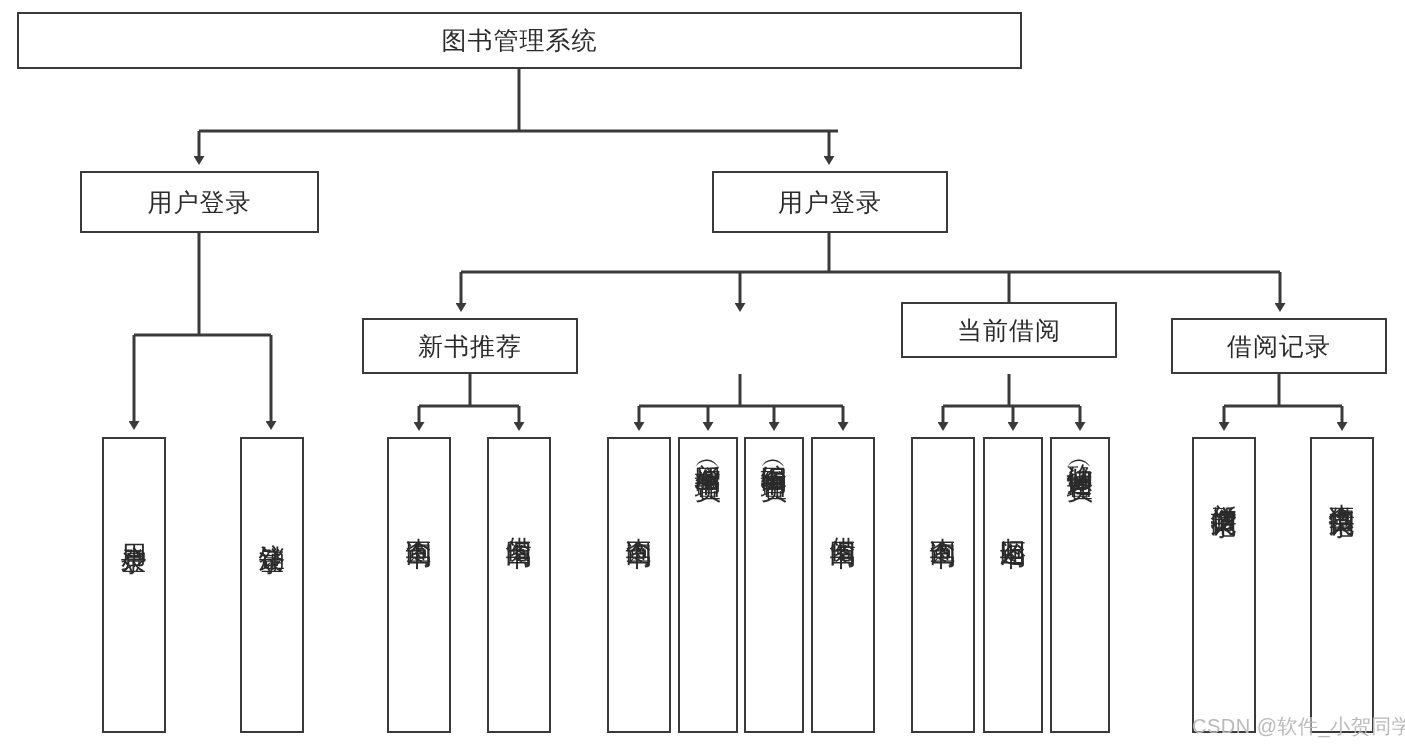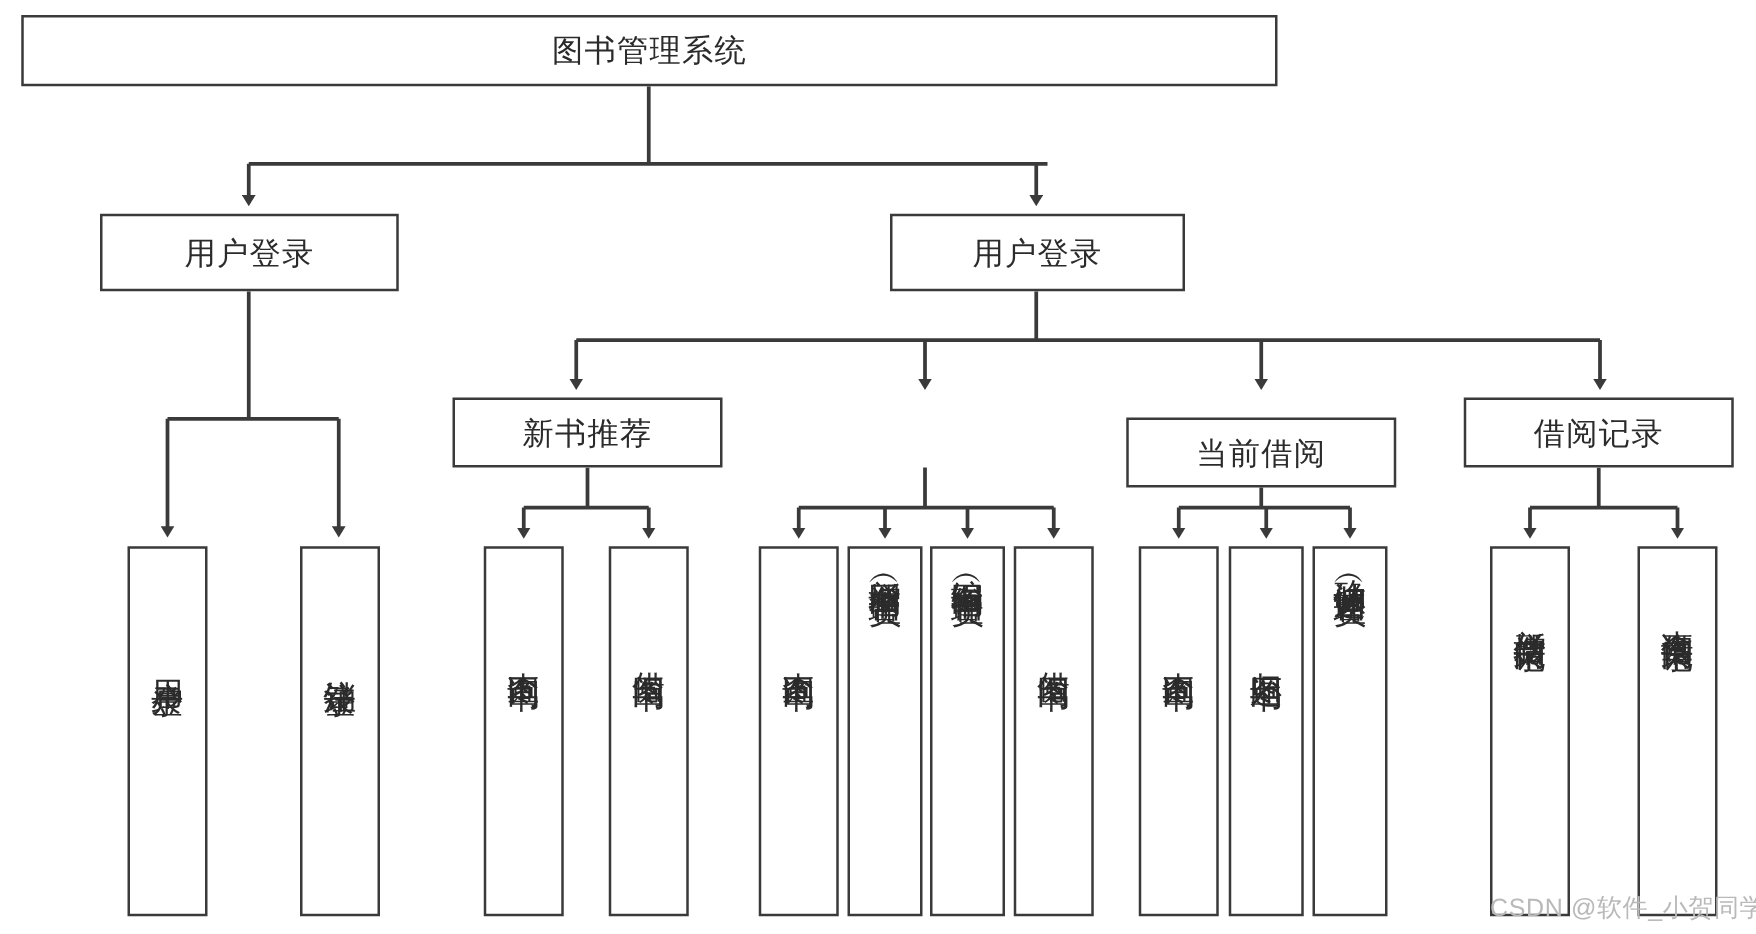--- a/index.html
+++ b/index.html
@@ -122,21 +122,21 @@
   <div class="node h" style="left:80px; top:171px; width:239px; height:62px;">
     <span>用户登录</span>
   </div>
   <div class="node h" style="left:712px; top:171px; width:236px; height:62px;">
     <span>用户登录</span>
   </div>
 
   <div class="node h" style="left:362px; top:318px; width:216px; height:56px;">
     <span>新书推荐</span>
   </div>
-  <div class="node h" style="left:901px; top:334px; width:216px; height:56px;">
+  <div class="node h" style="left:901px; top:302px; width:216px; height:56px;">
     <span>当前借阅</span>
   </div>
   <div class="node h" style="left:1171px; top:318px; width:216px; height:56px;text-align:right;">
     <span>借阅记录</span>
   </div>
 
   <div class="node v" style="left:102px; top:437px; width:64px; height:296px; padding-top:84px;">
     <span class="vtext">用户登录</span>
   </div>
   <div class="node v" style="left:240px; top:437px; width:64px; height:296px; padding-top:84px;">

